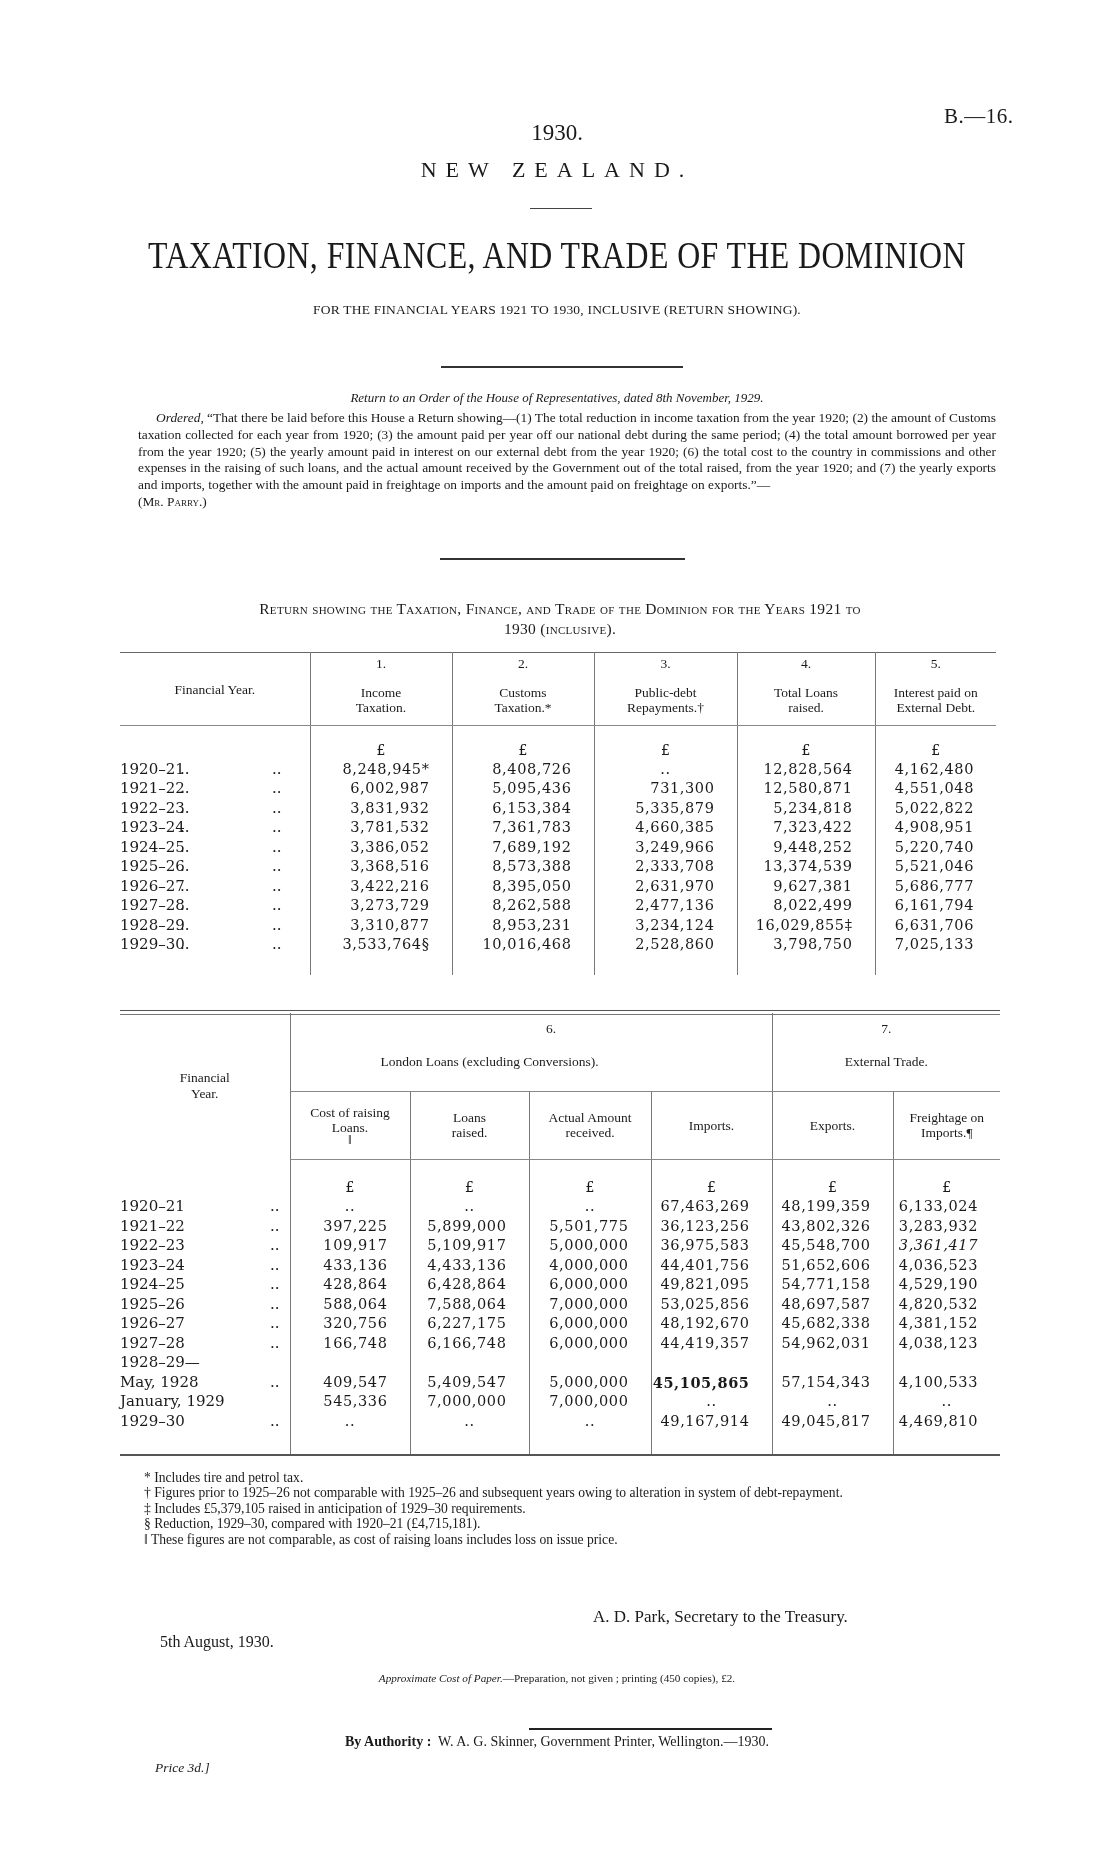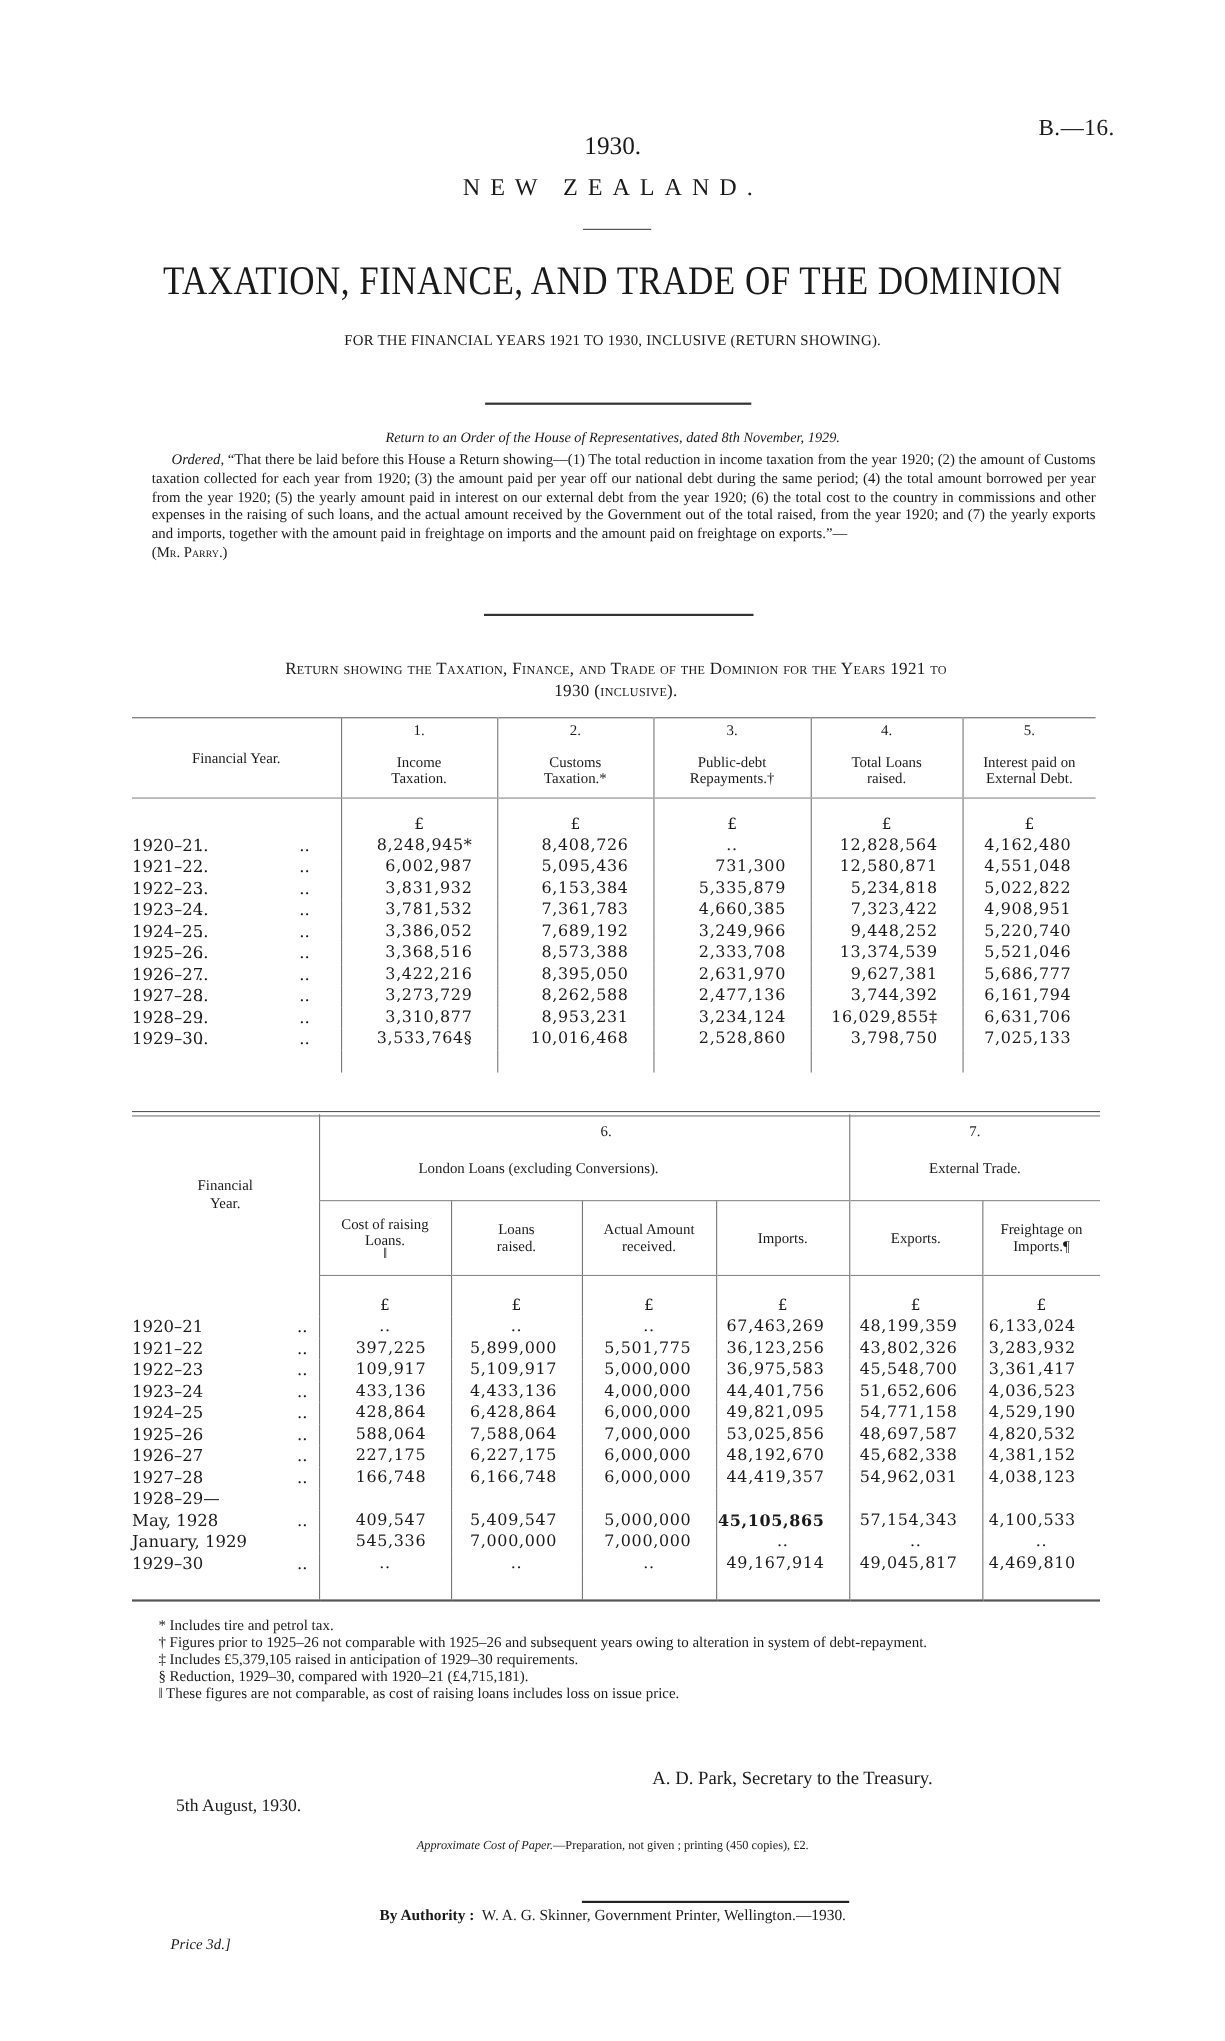--- a/index.html
+++ b/index.html
@@ -191,21 +191,21 @@
         <td class="vl num">8,395,050</td>
         <td class="vl num">2,631,970</td>
         <td class="vl num">9,627,381</td>
         <td class="vl num">5,686,777</td>
       </tr>
       <tr>
         <td class="year"><span>1927–28</span><span class="dots1">..</span><span class="dots2">..</span></td>
         <td class="vl num">3,273,729</td>
         <td class="vl num">8,262,588</td>
         <td class="vl num">2,477,136</td>
-        <td class="vl num">3,744,392</td>
+        <td class="vl num">8,022,499</td>
         <td class="vl num">6,161,794</td>
       </tr>
       <tr>
         <td class="year"><span>1928–29</span><span class="dots1">..</span><span class="dots2">..</span></td>
         <td class="vl num">3,310,877</td>
         <td class="vl num">8,953,231</td>
         <td class="vl num">3,234,124</td>
         <td class="vl num">16,029,855‡</td>
         <td class="vl num">6,631,706</td>
       </tr>
@@ -306,21 +306,21 @@
         <td class="vl num" style="padding-right: 8px;">43,802,326</td>
         <td class="vl num" style="padding-right: 8px;">3,283,932</td>
       </tr>
       <tr>
         <td class="year"><span>1922–23</span><span class="dots2" style="right:10px">..</span></td>
         <td class="vl num" style="padding-right: 8px;">109,917</td>
         <td class="vl num" style="padding-right: 8px;">5,109,917</td>
         <td class="vl num" style="padding-right: 8px;">5,000,000</td>
         <td class="vl num" style="padding-right: 8px;">36,975,583</td>
         <td class="vl num" style="padding-right: 8px;">45,548,700</td>
-        <td class="vl num" style="padding-right: 8px;">3,361,417</td>
+        <td class="vl num" style="padding-right: 8px; font-style: italic;">3,361,417</td>
       </tr>
       <tr>
         <td class="year"><span>1923–24</span><span class="dots2" style="right:10px">..</span></td>
         <td class="vl num" style="padding-right: 8px;">433,136</td>
         <td class="vl num" style="padding-right: 8px;">4,433,136</td>
         <td class="vl num" style="padding-right: 8px;">4,000,000</td>
         <td class="vl num" style="padding-right: 8px;">44,401,756</td>
         <td class="vl num" style="padding-right: 8px;">51,652,606</td>
         <td class="vl num" style="padding-right: 8px;">4,036,523</td>
       </tr>
@@ -337,21 +337,21 @@
         <td class="year"><span>1925–26</span><span class="dots2" style="right:10px">..</span></td>
         <td class="vl num" style="padding-right: 8px;">588,064</td>
         <td class="vl num" style="padding-right: 8px;">7,588,064</td>
         <td class="vl num" style="padding-right: 8px;">7,000,000</td>
         <td class="vl num" style="padding-right: 8px;">53,025,856</td>
         <td class="vl num" style="padding-right: 8px;">48,697,587</td>
         <td class="vl num" style="padding-right: 8px; margin-left: 40px;">4,820,532</td>
       </tr>
       <tr>
         <td class="year"><span>1926–27</span><span class="dots2" style="right:10px">..</span></td>
-        <td class="vl num" style="padding-right: 8px;">227,175</td>
+        <td class="vl num" style="padding-right: 8px;">320,756</td>
         <td class="vl num" style="padding-right: 8px;">6,227,175</td>
         <td class="vl num" style="padding-right: 8px;">6,000,000</td>
         <td class="vl num" style="padding-right: 8px;">48,192,670</td>
         <td class="vl num" style="padding-right: 8px;">45,682,338</td>
         <td class="vl num" style="padding-right: 8px;">4,381,152</td>
       </tr>
       <tr>
         <td class="year"><span>1927–28</span><span class="dots2" style="right:10px">..</span></td>
         <td class="vl num" style="padding-right: 8px;">166,748</td>
         <td class="vl num" style="padding-right: 8px;">6,166,748</td>

